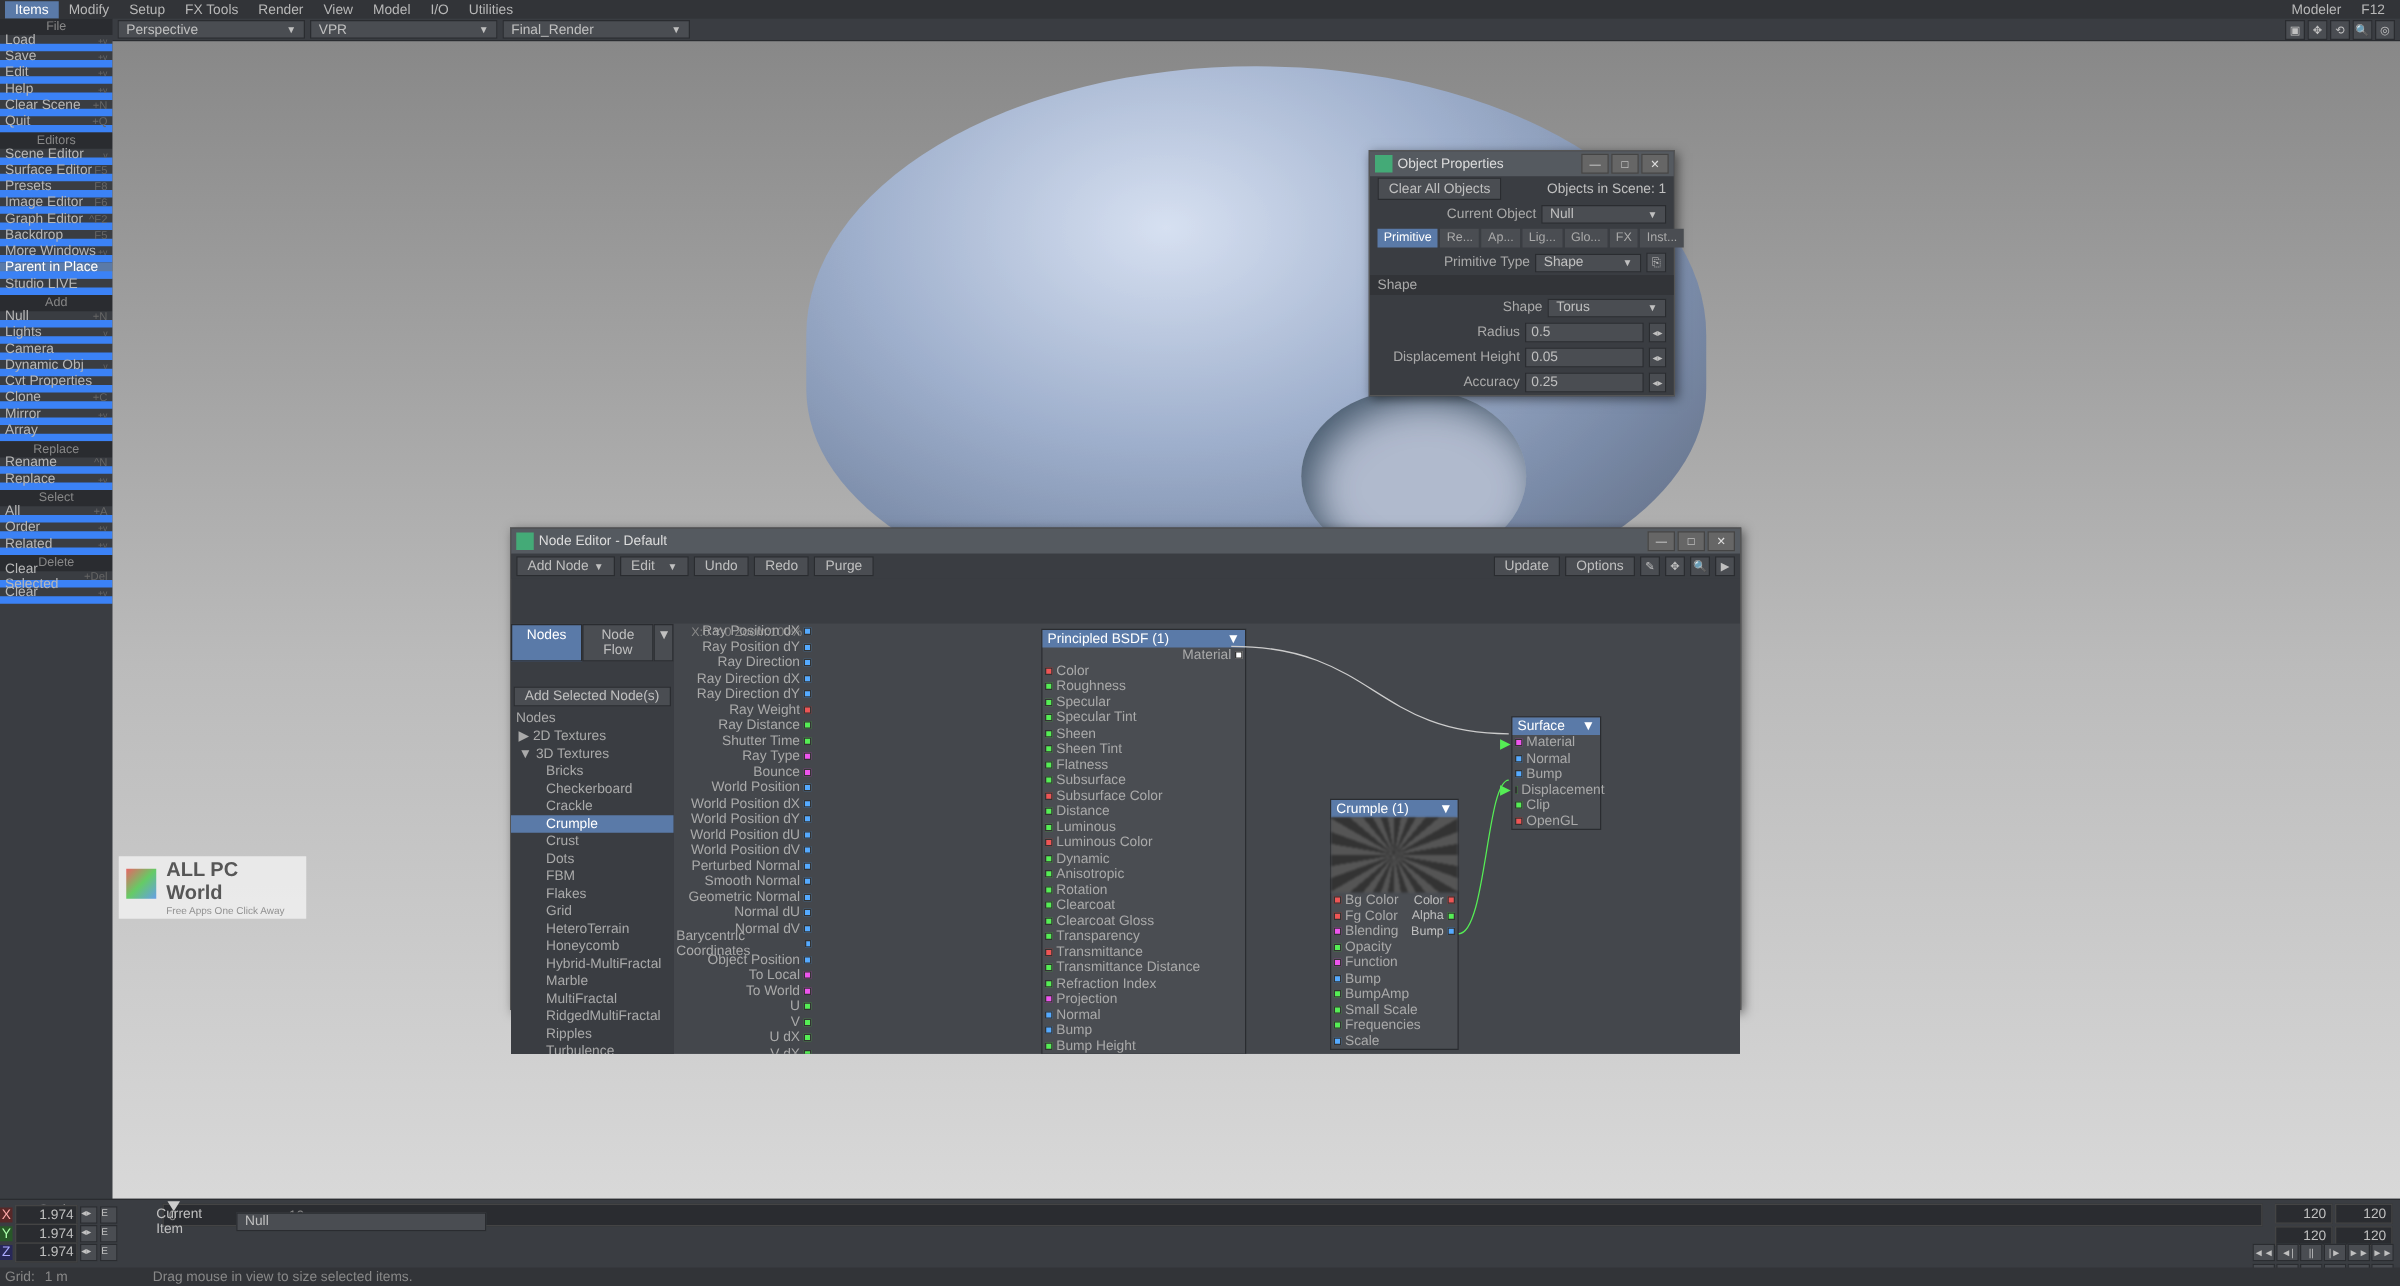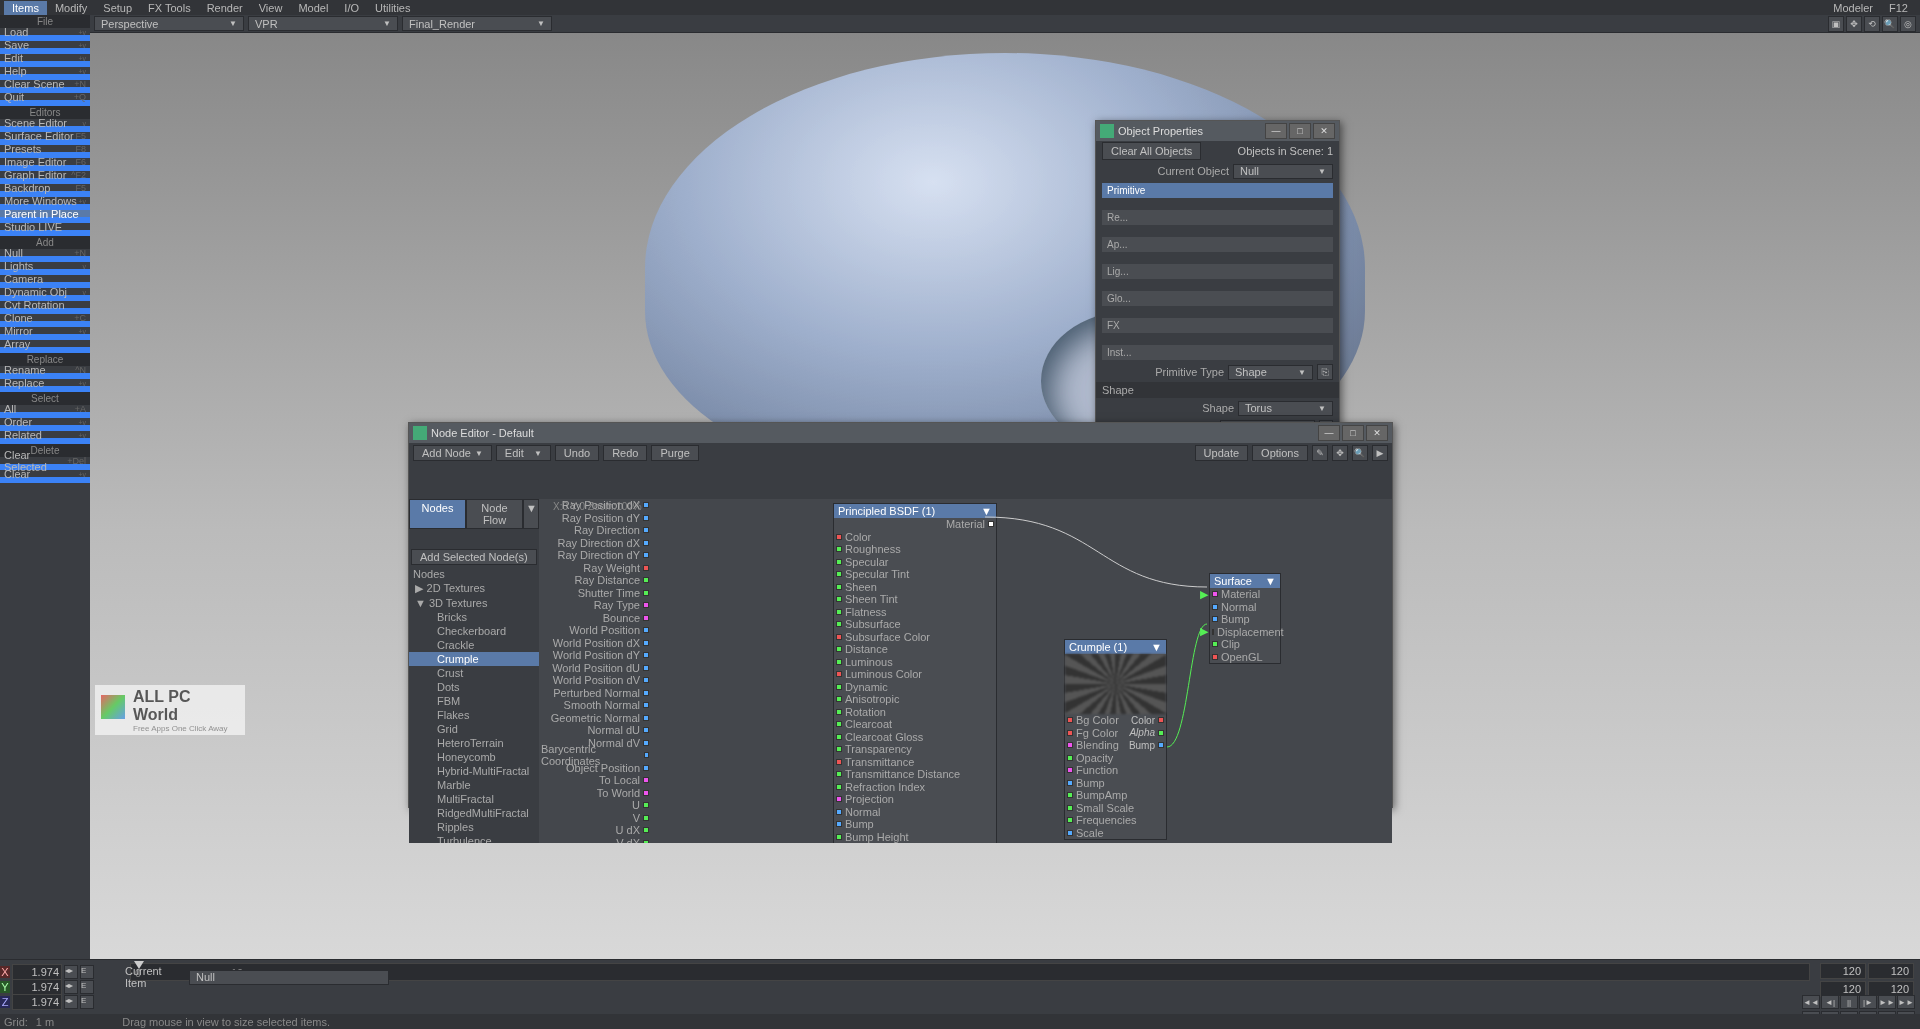--- a/index.html
+++ b/index.html
@@ -34,21 +34,21 @@
 .window-titlebar { background: #555a60; height: 20px; display: flex; align-items: center; padding: 0 4px; color: #ddd; }
 .window-titlebar .icon { width: 14px; height: 14px; background: #4a7; margin-right: 4px; }
 .window-buttons { margin-left: auto; display: flex; gap: 2px; }
 .win-btn { width: 22px; height: 16px; background: #666; border: 1px solid #444; display: flex; align-items: center; justify-content: center; cursor: pointer; font-size: 9px; }
 
 .obj-props { left: 1095px; top: 120px; width: 245px; }
 .props-row { display: flex; align-items: center; padding: 2px 6px; gap: 4px; height: 20px; }
 .props-row .label { flex: 1; text-align: right; color: #aaa; }
 .props-input { background: #4a4d52; border: 1px solid #2a2c30; color: #c0c0c0; padding: 1px 4px; width: 95px; height: 16px; }
 .props-btn { background: #4a4d52; border: 1px solid #2a2c30; color: #c0c0c0; padding: 1px 8px; cursor: pointer; height: 18px; }
-.tabs-row { display: flex; gap: 12px; padding: 2px 6px; flex-direction: column; }
+.tabs-row { display: flex; gap: 2px; padding: 2px 6px; }
 .tab-btn { background: #4a4d52; padding: 2px 5px; cursor: pointer; font-size: 10px; color: #aaa; }
 .tab-btn.active { background: #5a7aa8; color: #fff; }
 .section-hdr { background: #323438; padding: 2px 6px; color: #aaa; }
 .spinner-btn { width: 14px; height: 16px; background: #4a4d52; border: 1px solid #2a2c30; font-size: 8px; display: flex; align-items: center; justify-content: center; }
 
 
 .node-editor { left: 408px; top: 422px; width: 985px; height: 386px; }
 .ne-toolbar { background: #3a3d42; height: 20px; display: flex; align-items: center; gap: 4px; padding: 2px 4px; }
 .ne-toolbar-btn { background: #4a4d52; border: 1px solid #2a2c30; padding: 1px 8px; cursor: pointer; height: 16px; display: flex; align-items: center; }
 .ne-body { display: flex; height: calc(100% - 40px); background: #44474c; margin-top: 36px; }
@@ -238,21 +238,21 @@
     </div>
     <div class="sidebar-item">
       <span>Camera</span>
       <span class="key"></span>
     </div>
     <div class="sidebar-item">
       <span>Dynamic Obj</span>
       <span class="key"><span class="indicator">v</span></span>
     </div>
     <div class="sidebar-item">
-      <span>Cvt Rotation</span>
+      <span>Cvt Properties</span>
       <span class="key"></span>
     </div>
     <div class="sidebar-item">
       <span>Clone</span>
       <span class="key">+C</span>
     </div>
     <div class="sidebar-item">
       <span>Mirror</span>
       <span class="key"><span class="indicator">+v</span></span>
     </div>
@@ -672,21 +672,21 @@
         <div id="crumple-rows">
             <div class="bsdf-row">
               <span class="dot-l" style="background:#e55"></span>
               <span class="txt">Bg Color</span>
               <span style="font-size:10px;">Color</span>
               <span class="dot-r" style="background:#e55"></span>
             </div>
             <div class="bsdf-row">
               <span class="dot-l" style="background:#e55"></span>
               <span class="txt">Fg Color</span>
-              <span style="font-size:10px;font-style:italic;">Alpha</span>
+              <span style="font-size:10px;">Alpha</span>
               <span class="dot-r" style="background:#5e5"></span>
             </div>
             <div class="bsdf-row">
               <span class="dot-l" style="background:#e5e"></span>
               <span class="txt">Blending</span>
               <span style="font-size:10px;">Bump</span>
               <span class="dot-r" style="background:#5af"></span>
             </div>
             <div class="bsdf-row">
               <span class="dot-l" style="background:#5e5"></span>

